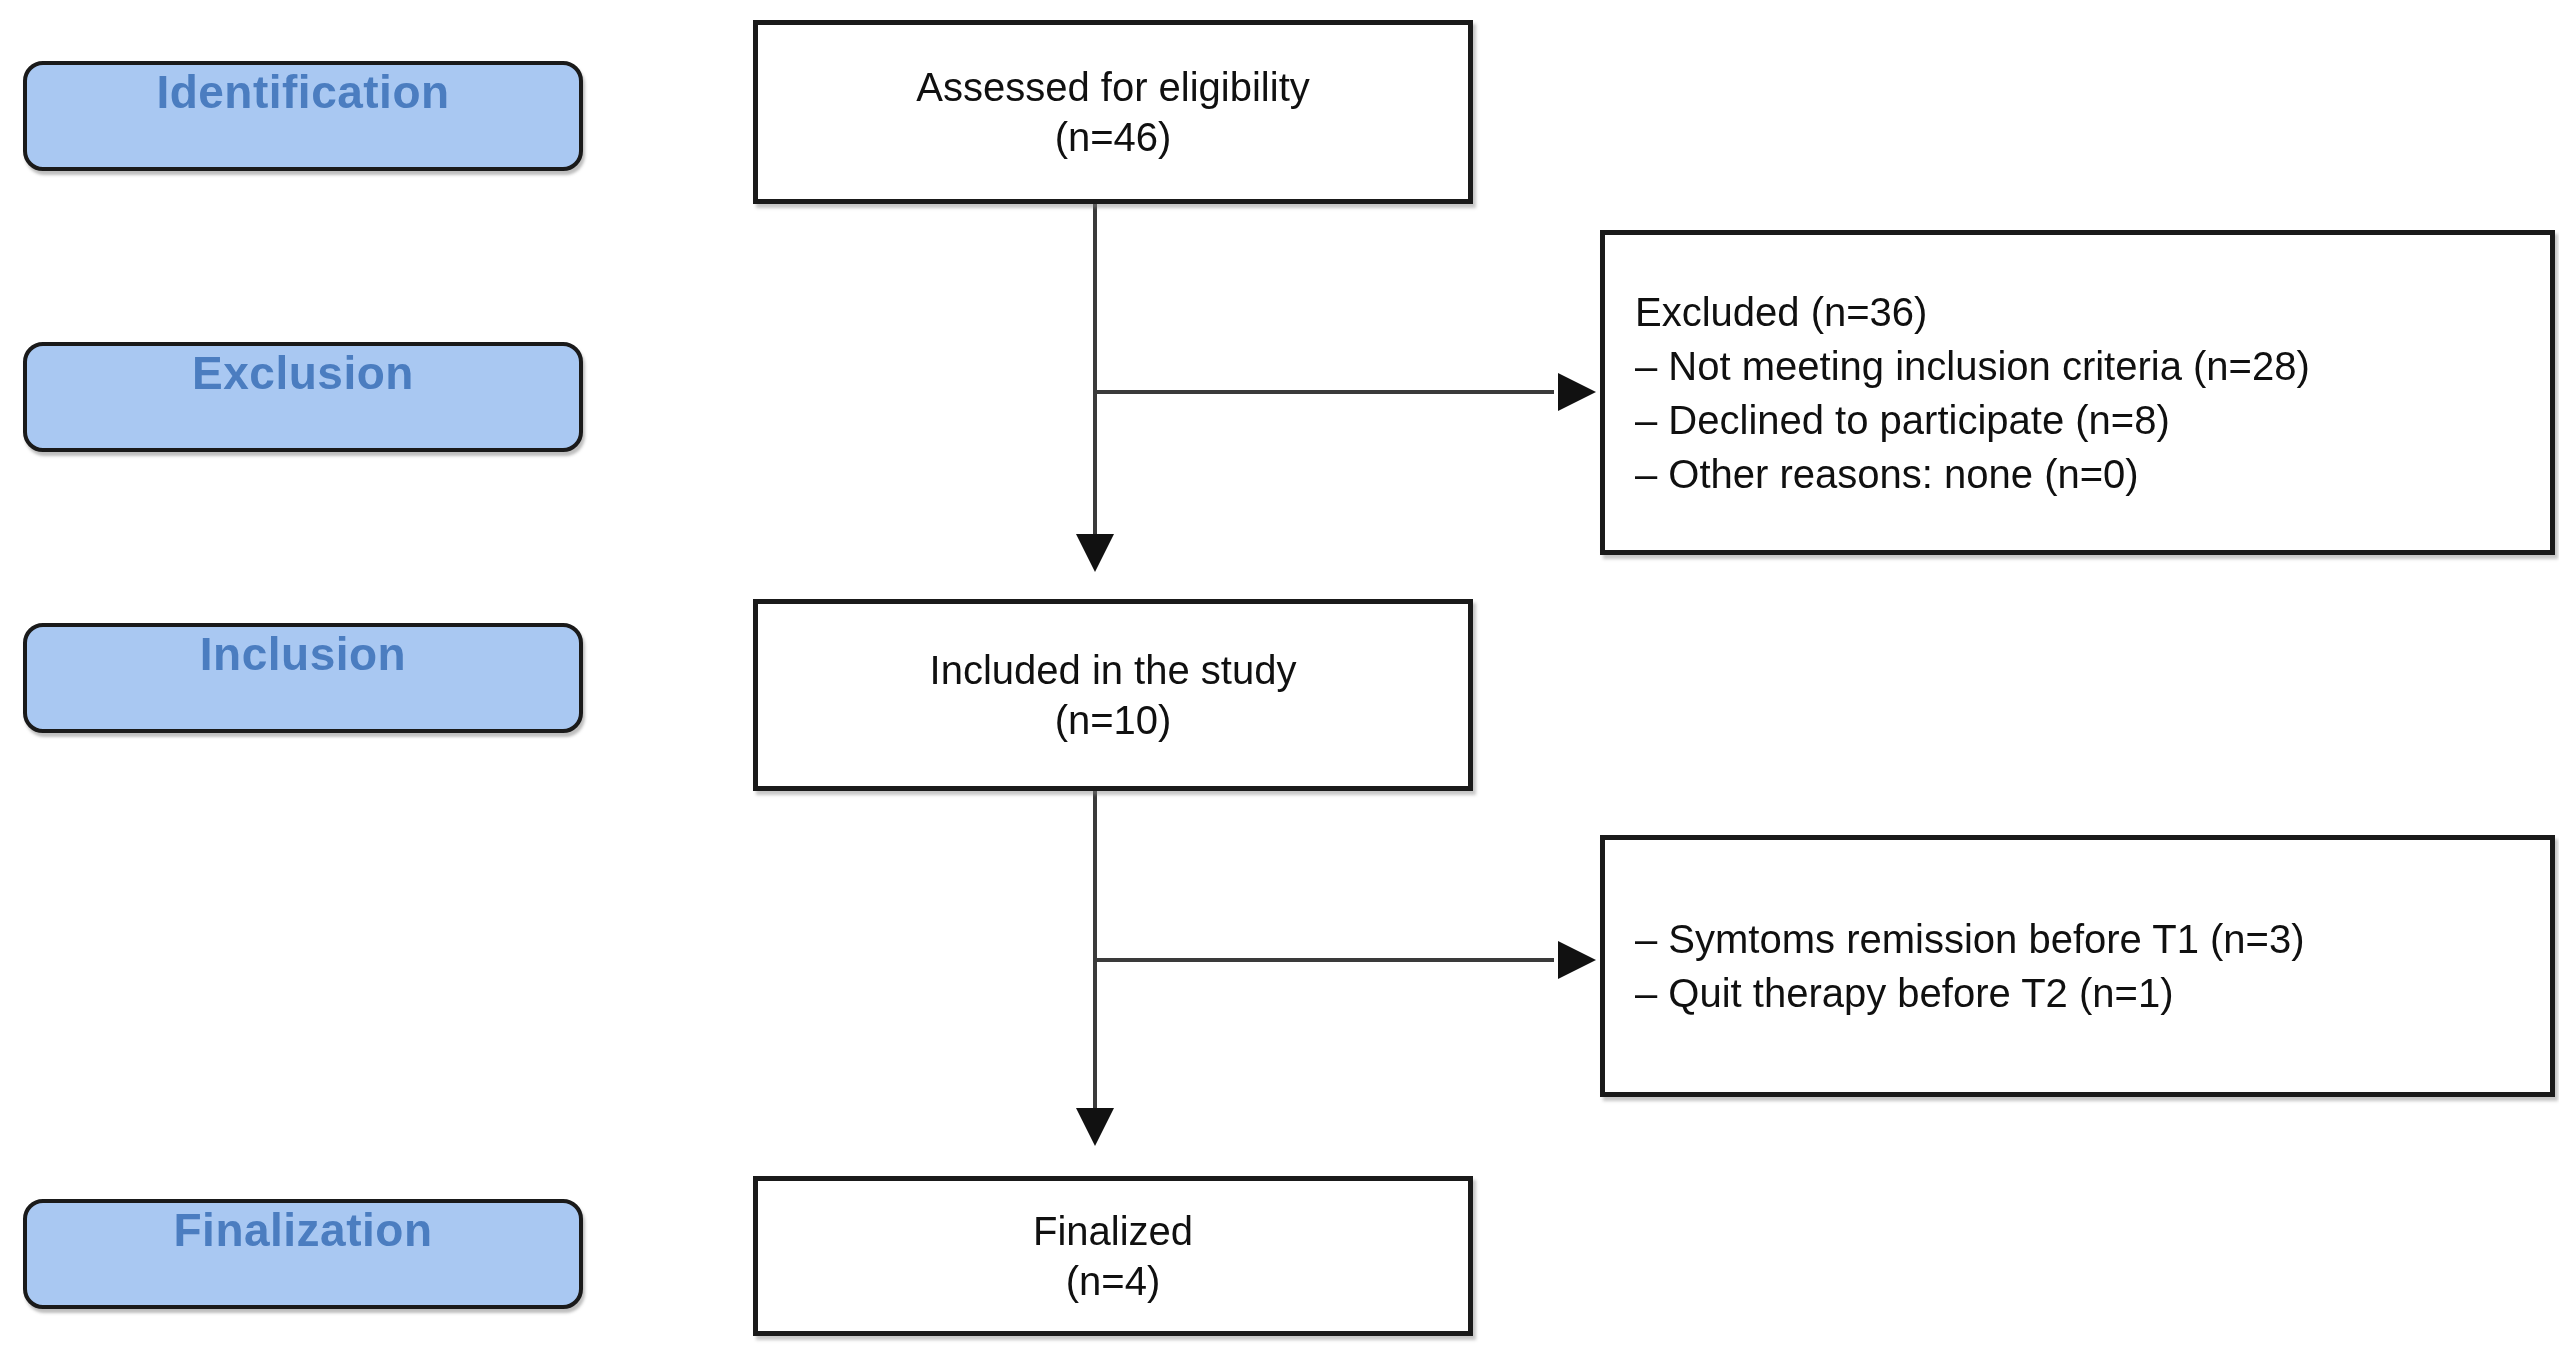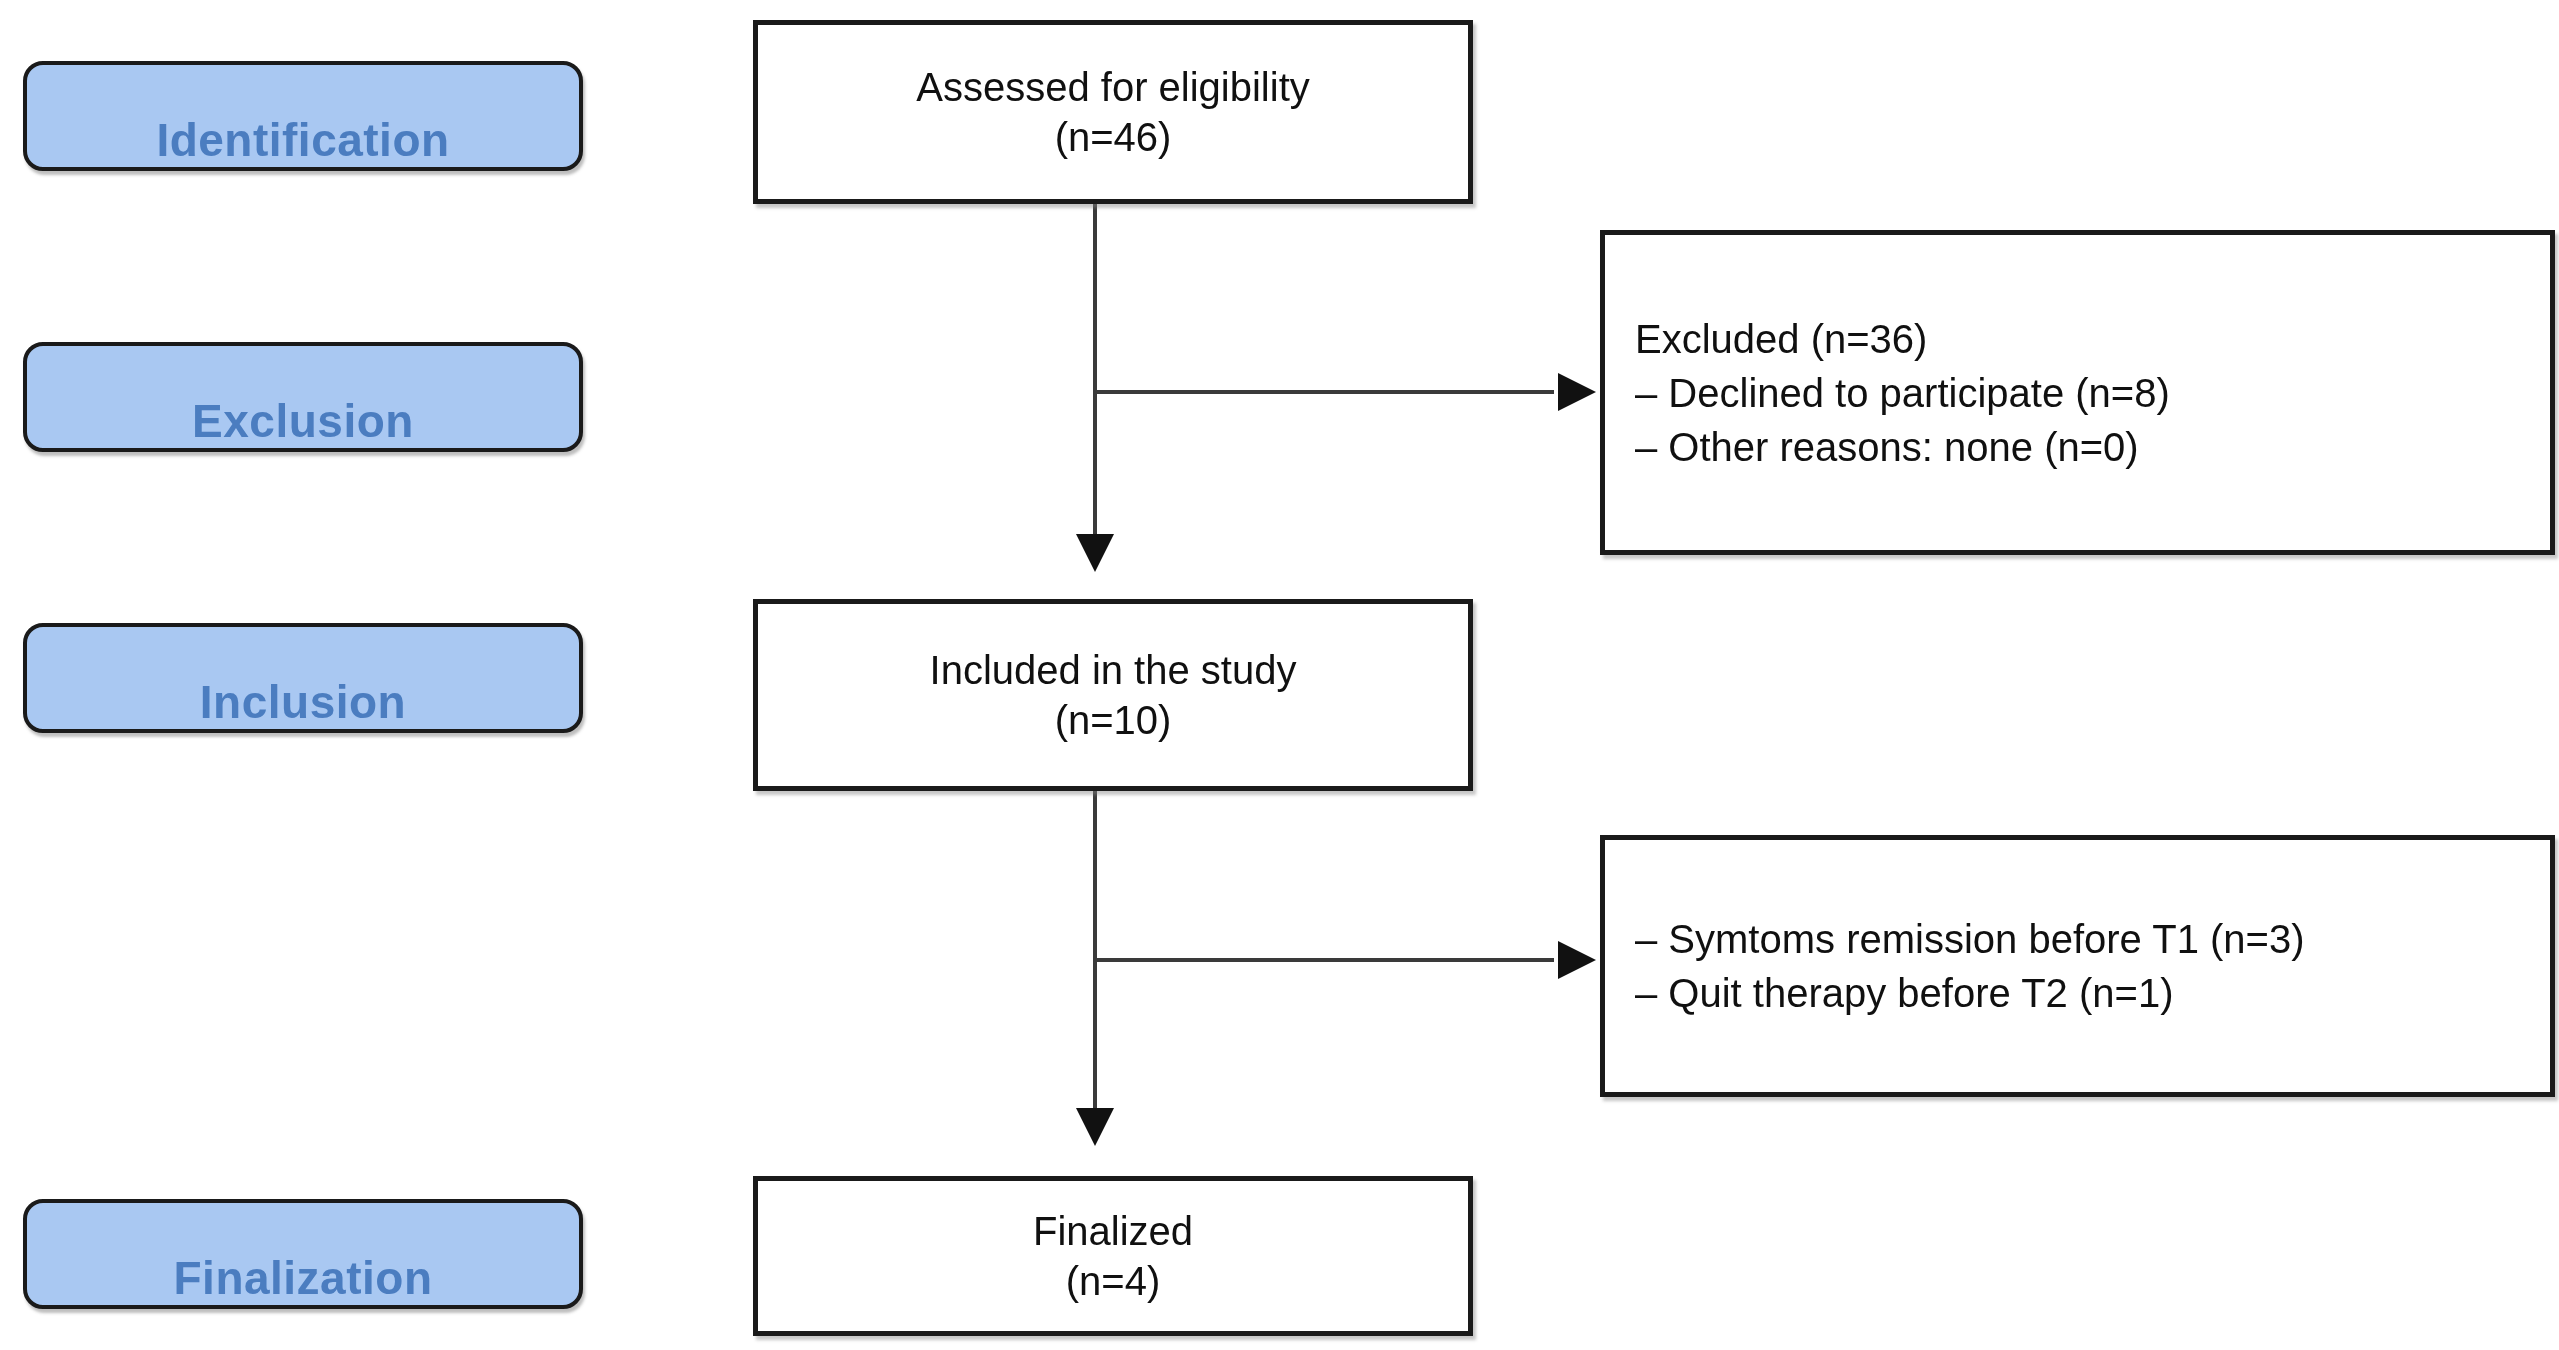--- a/index.html
+++ b/index.html
@@ -26,21 +26,21 @@
   .stage {
     position: absolute;
     left: 23px;
     width: 560px;
     height: 110px;
     box-sizing: border-box;
     background: var(--stage-fill, #a9c8f2);
     border: 4px solid var(--border, #1a1a1a);
     border-radius: 20px;
     display: flex;
-    align-items: flex-end;
+    align-items: flex-start;
     justify-content: center;
     box-shadow: 2px 4px 3px rgba(110,110,110,0.45);
   }
   .stage-label {
     font-size: 46px;
     font-weight: bold;
     color: var(--stage-text, #4b7dc0);
     letter-spacing: 0.5px;
   }
   
@@ -135,20 +135,21 @@
     <div class="node-line">Included in the study</div>
     <div class="node-line">(n=10)</div>
   </div>
   <div class="node" style="top:1176px;height:160px">
     <div class="node-line">Finalized</div>
     <div class="node-line">(n=4)</div>
   </div>
 
   <div class="side" style="top:230px;height:325px">
     <div class="side-line">Excluded (n=36)</div>
+    <div class="side-line">– Not meeting inclusion criteria (n=28)</div>
     <div class="side-line">– Declined to participate (n=8)</div>
     <div class="side-line">– Other reasons: none (n=0)</div>
   </div>
   <div class="side" style="top:835px;height:262px">
     <div class="side-line">– Symtoms remission before T1 (n=3)</div>
     <div class="side-line">– Quit therapy before T2 (n=1)</div>
   </div>
 
 </div>
 

